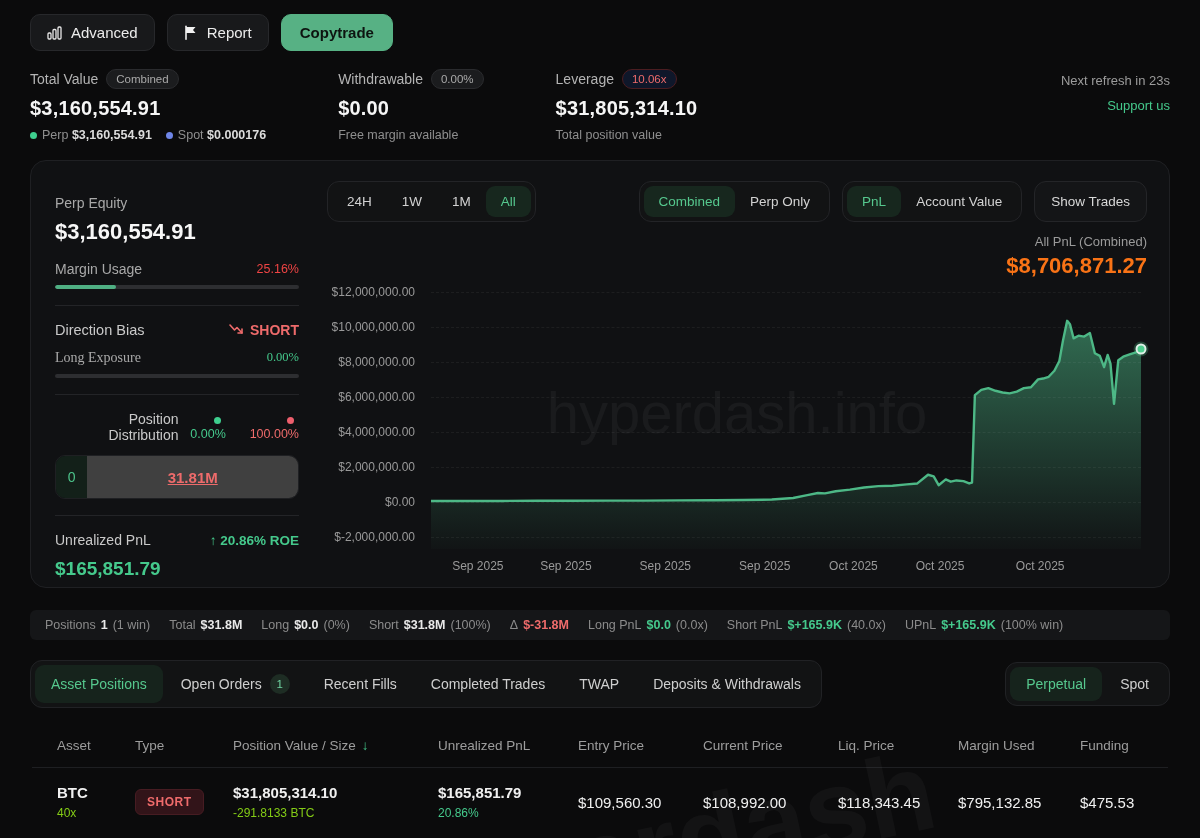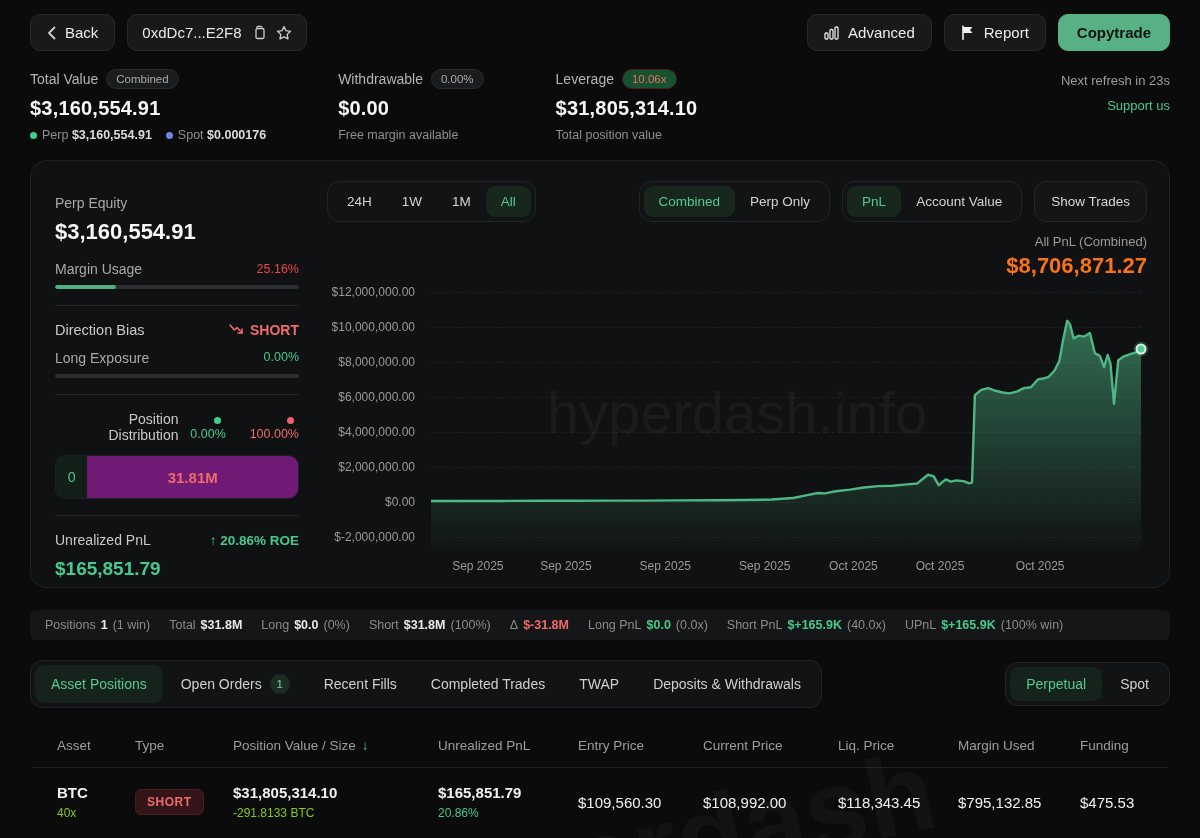--- a/index.html
+++ b/index.html
@@ -23,21 +23,21 @@
   .btn svg { display:block; }
   .btn-green { background:#57b184; border-color:#57b184; color:#0d1410; font-weight:700; padding:9px 18px; }
   .addr-pill { display:inline-flex; align-items:center; gap:10px; background:#18191b; border:1px solid #27282b; border-radius:10px; padding:9px 14px; font-size:15px; }
   .icon-btn { background:none; border:none; color:#cfcfcf; cursor:pointer; display:inline-flex; }
 
   
   .stats-row { display:flex; align-items:flex-start; margin-top:18px; gap:72px; }
   .stat .lbl-row { display:flex; align-items:center; gap:8px; }
   .stat-label { color:#b4b4b4; font-size:14px; }
   .chip { background:#1b1c1e; border:1px solid #2a2b2e; color:#a9a9a9; font-size:11.5px; padding:3px 9px; border-radius:999px; }
-  .chip-red { background:#14532d; border-color:#4b1d21; color:#ee6b6b; }
+  .chip-red { background:#0f172a; border-color:#4b1d21; color:#ee6b6b; }
   .stat-value { font-size:20px; font-weight:700; color:#f6f6f6; margin-top:8px; letter-spacing:.2px; }
   .stat-sub { color:#8f8f8f; font-size:12.5px; margin-top:8px; display:flex; gap:14px; align-items:center; }
   .dot { width:7px; height:7px; border-radius:50%; display:inline-block; margin-right:5px; }
   .dot-green { background:#3ecf8e; } .dot-blue { background:#6f86e8; }
   .sub-val { color:#dcdcdc; font-weight:600; }
   .refresh-col { margin-left:auto; text-align:right; font-size:13px; }
   .refresh-txt { color:#9c9c9c; margin-top:4px; }
   .support-link { color:#45c98c; margin-top:10px; cursor:pointer; }
 
   
@@ -50,26 +50,26 @@
   .lp-divider { border-top:1px solid #232427; }
   .lp-label { color:#a9a9a9; font-size:14px; }
   .lp-big { font-size:22px; font-weight:700; color:#f7f7f7; margin-top:8px; }
   .bar-row { display:flex; justify-content:space-between; align-items:center; margin-top:16px; font-size:12.5px; }
   .bar-pct { color:#ef4444; }
   .track { height:4px; background:#2d2e31; border-radius:2px; margin-top:8px; overflow:hidden; }
   .fill { height:100%; background:#4faf83; border-radius:2px; }
   .bias-row { display:flex; justify-content:space-between; align-items:center; }
   .red { color:#ee6b6b; } .green { color:#45c98c; }
   .bias-val { font-size:14px; font-weight:700; display:inline-flex; align-items:center; gap:6px; }
-  .exp-row { display:flex; justify-content:space-between; margin-top:12px; font-size:12.5px; }
+  .exp-row { display:flex; justify-content:space-between; margin-top:12px; font-size:12.5px;font-family:Liberation Serif, serif; }
   .legend { display:flex; gap:12px; font-size:12.5px; align-items:center; }
   .dist-head { display:flex; justify-content:space-between; align-items:center; }
   .dist-bar { display:flex; height:44px; border-radius:10px; overflow:hidden; margin-top:12px; border:1px solid #1f2023; }
   .dist-long { background:#132019; color:#4cc38a; display:flex; align-items:center; justify-content:center; font-size:14px; }
-  .dist-short { background:#701a75; color:#ee6b6b; display:flex; align-items:center; justify-content:center; font-size:15px; font-weight:600; }
+  .dist-short { background:#404040; color:#ee6b6b; display:flex; align-items:center; justify-content:center; font-size:15px; font-weight:600;text-decoration:underline; }
   .upnl-row { display:flex; justify-content:space-between; align-items:center; }
   .roe { font-size:13.5px; font-weight:600; }
   .upnl-val { font-size:19px; font-weight:700; margin-top:10px; }
 
   
   .chart-col { flex:1; margin-left:28px; display:flex; flex-direction:column; position:relative; }
   .chart-controls { display:flex; justify-content:space-between; align-items:center; }
   .seg-group { display:inline-flex; background:#121314; border:1px solid #232427; border-radius:12px; padding:4px; }
   .seg { padding:8px 15px; font-size:13.5px; color:#d2d2d2; border-radius:9px; cursor:pointer; white-space:nowrap; }
   .seg.active { background:#17271e; color:#56c88e; }
@@ -117,44 +117,20 @@
   .cell-sub { font-size:12px; color:#84cc16; margin-top:5px; }
   .badge-short { display:inline-block; background:#321419; border:1px solid #471c22; color:#ee6b6b; font-size:12px; font-weight:700; padding:5px 11px; border-radius:6px; letter-spacing:.5px; }
   .wm2 { position:absolute; left:330px; top:60px; font-size:112px; font-weight:700; color:rgba(255,255,255,0.035); transform:rotate(-12deg); pointer-events:none; white-space:nowrap; }
 </style>
 </head>
 <body>
 
 <div class="page">
 
   <div class="topbar">
-    <div class="topbar-left">
-      <button class="btn">
-        <span>
-          <svg width="9" height="14" viewBox="0 0 9 14">
-              <polyline points="7.5,1.5 2,7 7.5,12.5" fill="none" stroke="#cfcfcf" stroke-width="1.8" stroke-linecap="round" stroke-linejoin="round"></polyline>
-            </svg>
-        </span>
-        <span>Back</span>
-      </button>
-      <div class="addr-pill">
-        <span>0xdDc7...E2F8</span>
-        <span class="icon-btn">
-          <svg width="14" height="15" viewBox="0 0 14 15">
-              <rect x="4" y="3.5" width="8" height="10" rx="1.5" fill="none" stroke="#cfcfcf" stroke-width="1.3"></rect>
-              <path d="M5 3.5v-1A1.2 1.2 0 0 1 6.2 1.3h2.6A1.2 1.2 0 0 1 10 2.5" fill="none" stroke="#cfcfcf" stroke-width="1.3"></path>
-            </svg>
-        </span>
-        <span class="icon-btn">
-          <svg width="16" height="16" viewBox="0 0 16 16">
-              <path d="M8 1.6l2 4.1 4.5.6-3.3 3.1.8 4.5L8 11.8 4 13.9l.8-4.5L1.5 6.3 6 5.7z" fill="none" stroke="#cfcfcf" stroke-width="1.3" stroke-linejoin="round"></path>
-            </svg>
-        </span>
-      </div>
-    </div>
     <div class="topbar-right">
       <button class="btn">
         <span>
           <svg width="15" height="14" viewBox="0 0 15 14">
               <rect x="1" y="7" width="3" height="6" rx="1" fill="none" stroke="#e8e8e8" stroke-width="1.3"></rect>
               <rect x="6" y="3.5" width="3" height="9.5" rx="1" fill="none" stroke="#e8e8e8" stroke-width="1.3"></rect>
               <rect x="11" y="1" width="3" height="12" rx="1" fill="none" stroke="#e8e8e8" stroke-width="1.3"></rect>
             </svg>
         </span>
         <span>Advanced</span>

